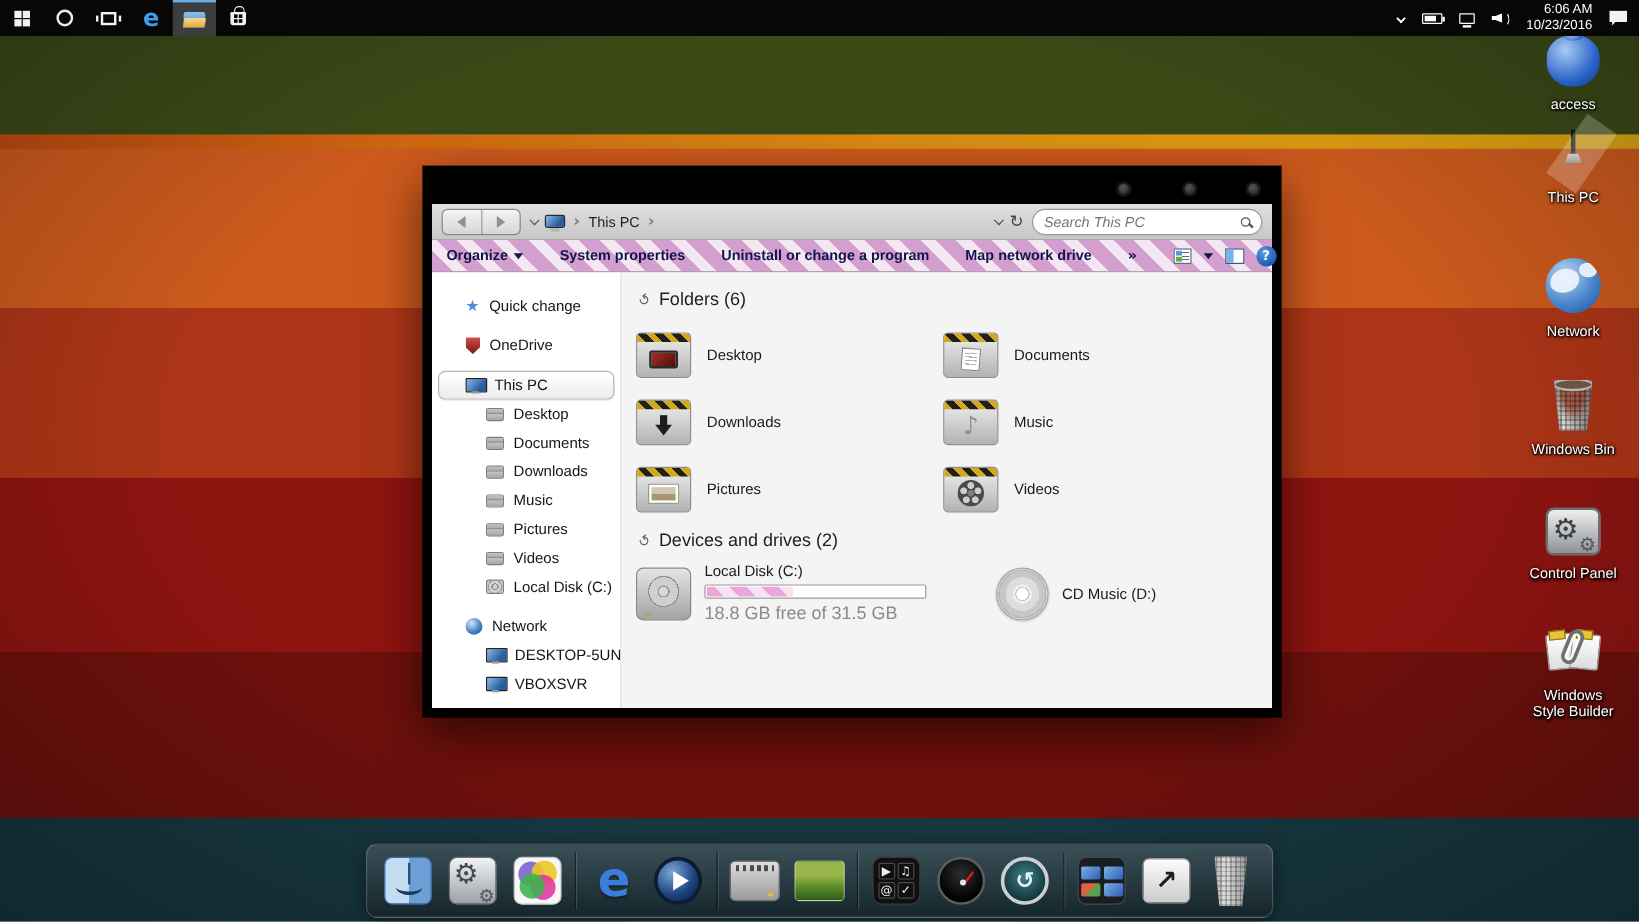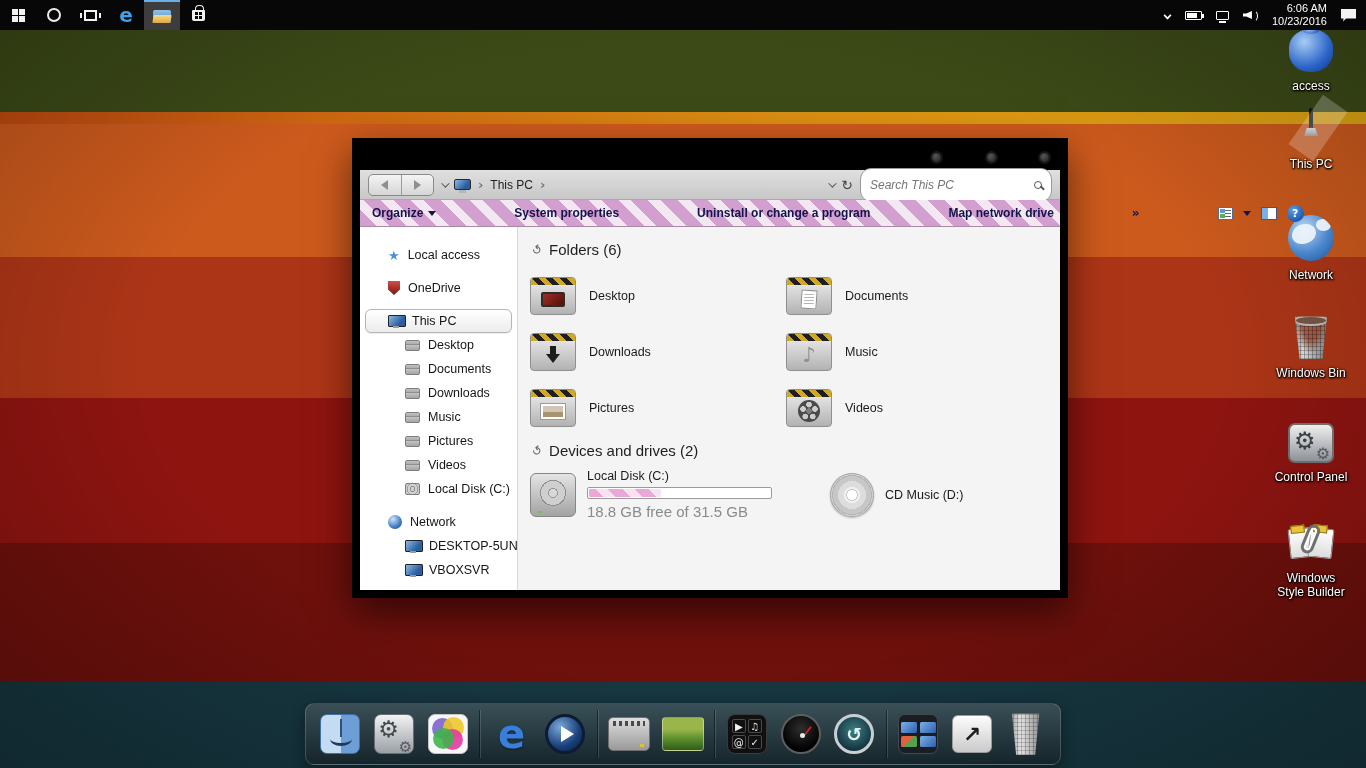--- a/index.html
+++ b/index.html
@@ -128,30 +128,30 @@
   .tri-r { width:0; height:0; border:5px solid transparent; border-left:7px solid #8f8f8f; margin-right:-5px; }
   .chev-s { width:6px; height:6px; border-right:1.5px solid #555; border-bottom:1.5px solid #555;
     transform:rotate(45deg) translateY(-2px); }
   .mini-imac { width:17px; height:11px; border:1px solid #2a2a2a; border-radius:2px; position:relative;
     background:linear-gradient(130deg,#8bb9e8,#2a5f9e 70%); }
   .mini-imac::after { content:""; position:absolute; left:4px; bottom:-4px; width:7px; height:3px; background:#b5b5b5; }
   .bc-sep { color:#777; font-size:13px; font-weight:700; }
   .nav-sp { flex:1; }
   .refresh { font-size:14px; color:#444; }
   .search { width:192px; height:22px; background:#fff; border:1px solid #9a9a9a; border-radius:11px;
-    display:flex; align-items:center; padding:16px 9px; gap:6px; }
+    display:flex; align-items:center; padding:4px 9px; gap:6px; }
   .search input { flex:1; border:none; outline:none; font-style:italic; font-size:12px; color:#555;
     background:transparent; font-family:inherit; }
   .mag { width:8px; height:8px; border:1.5px solid #555; border-radius:50%; position:relative; flex:0 0 8px; }
   .mag::after { content:""; position:absolute; width:5px; height:1.5px; background:#555;
     transform:rotate(45deg); right:-4px; bottom:-1px; }
 
   .toolbar { height:27px; flex:0 0 27px; border-bottom:1px solid #a88aa4;
     background:repeating-linear-gradient(45deg,#d39fce 0 12px,#f3e7f2 12px 21px);
-    display:flex; align-items:center; padding:0 12px; font-size:12px; font-weight:700; color:#14144c;gap:48px; }
+    display:flex; align-items:center; padding:0 12px; font-size:12px; font-weight:700; color:#14144c; }
   .tool-item { margin-right:30px; display:flex; align-items:center; gap:5px; white-space:nowrap; }
   .caret { width:0; height:0; border:4px solid transparent; border-top:5px solid #14144c; margin-top:4px; }
   .tool-right { margin-left:auto; display:flex; align-items:center; gap:10px; }
   .views-ic { width:15px; height:13px; background:#fff; border:1px solid #5a6c8a; position:relative; }
   .views-ic::before { content:""; position:absolute; left:1px; top:1px; width:5px; height:4px; background:#5a9ad8; }
   .views-ic::after { content:""; position:absolute; left:1px; bottom:1px; width:5px; height:4px; background:#5fae4a; }
   .views-ic i { position:absolute; right:1px; top:2px; width:6px; height:9px;
     background:repeating-linear-gradient(180deg,#6a6a6a 0 1px,transparent 1px 3px); }
   .prev-ic { width:16px; height:13px; background:#fff; border:1px solid #44577a; position:relative; }
   .prev-ic::before { content:""; position:absolute; left:0; top:0; bottom:0; width:6px; background:#7ab0e8; }
@@ -427,21 +427,21 @@
         <span class="help-ic">
             <span class="glyph">?</span>
           </span>
       </span>
     </div>
 
     <div class="winbody">
       <aside class="sidebar">
         <div class="sb-item">
           <span class="ic-star glyph">★</span>
-          <span>Local access</span>
+          <span>Quick change</span>
         </div>
         <div class="sb-item gap">
           <span class="ic-shield"></span>
           <span>OneDrive</span>
         </div>
         <div class="sb-item gap sel">
           <span class="ic-mon"></span>
           <span>This PC</span>
         </div>
         <div class="sb-item ind">

